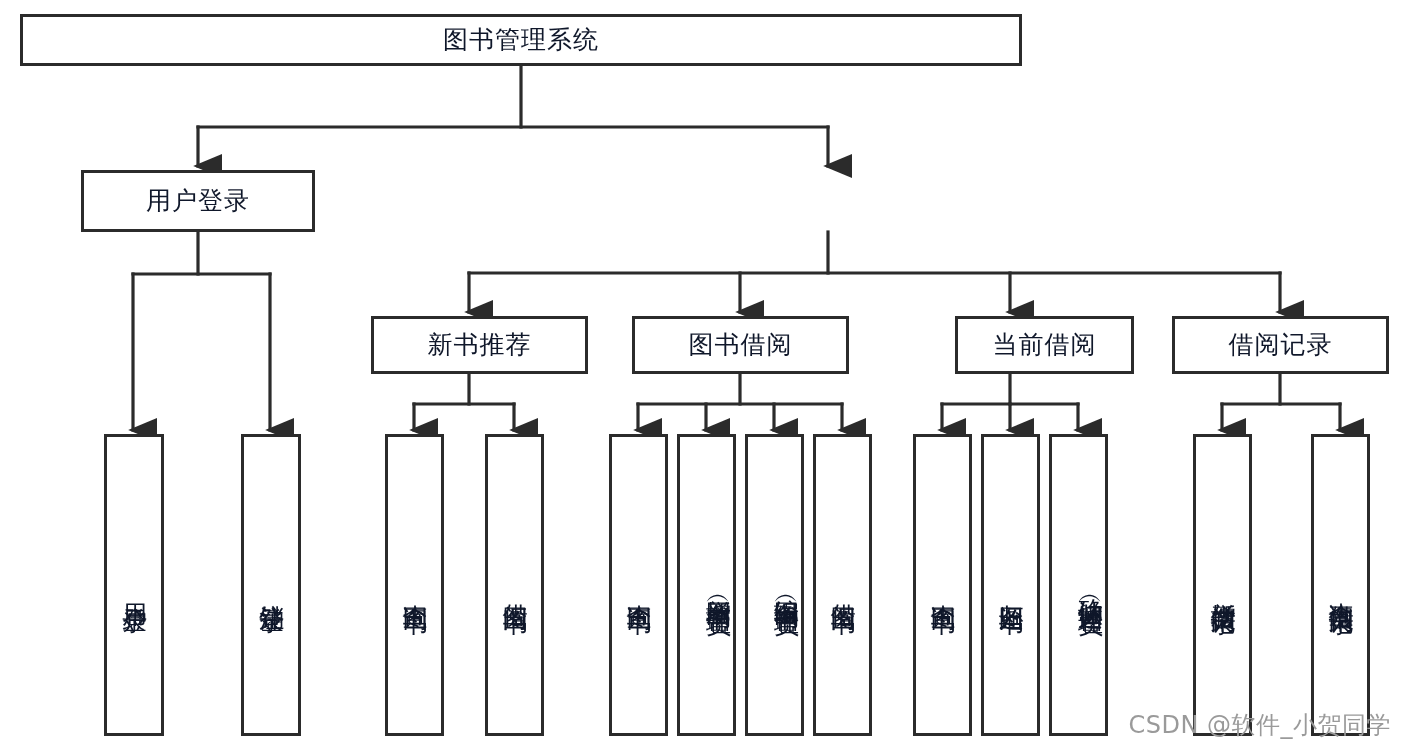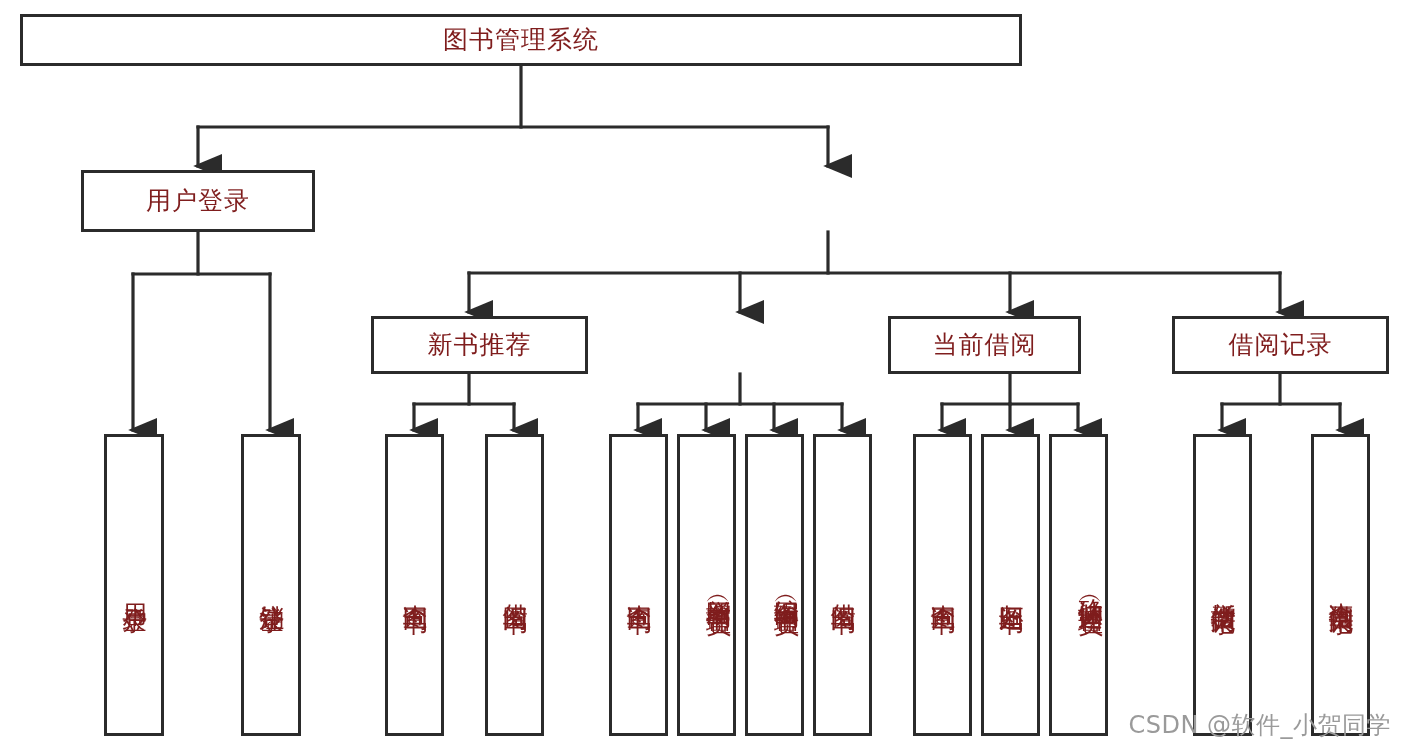--- a/index.html
+++ b/index.html
@@ -20,21 +20,21 @@
   }
   
   .node {
     position: absolute;
     box-sizing: border-box;
     background: #ffffff;
     border: 3px solid #2b2b2b;
     display: flex;
     align-items: center;
     justify-content: center;
-    color: #7f1d1d;
+    color: #0f172a;
   }
   .node.horiz {
     font-size: 25px;
     letter-spacing: 1px;
     line-height: 1.1;
   }
   .node.vert {
     writing-mode: vertical-rl;
     text-orientation: upright;
     font-size: 25px;
@@ -124,22 +124,23 @@
     </g>
   </svg>
 
   <div class="node horiz" style="left:20px; top:14px; width:1002px; height:52px;">图书管理系统</div>
 
   <div class="node horiz" style="left:81px; top:170px; width:234px; height:62px;">用户登录</div>
 
 
   <div class="node horiz" style="left:371px; top:316px; width:217px; height:58px;">新书推荐</div>
 
+  <div class="node horiz" style="left:632px; top:316px; width:217px; height:58px;">图书借阅</div>
 
-  <div class="node horiz" style="left:888px; top:316px; width:193px; height:58px;">当前借阅</div>
+  <div class="node horiz" style="left:955px; top:316px; width:179px; height:58px;">当前借阅</div>
 
   <div class="node horiz" style="left:1172px; top:316px; width:217px; height:58px;">借阅记录</div>
 
   <div class="node vert" style="left:104px; top:434px; width:60px; height:302px; align-items:center;">用户登录</div>
 
   <div class="node vert" style="left:241px; top:434px; width:60px; height:302px; align-items:center;">注销登录</div>
 
   <div class="node vert" style="left:385px; top:434px; width:59px; height:302px; align-items:center;">查询图书</div>
 
   <div class="node vert" style="left:485px; top:434px; width:59px; height:302px; align-items:center;">借阅图书</div>

